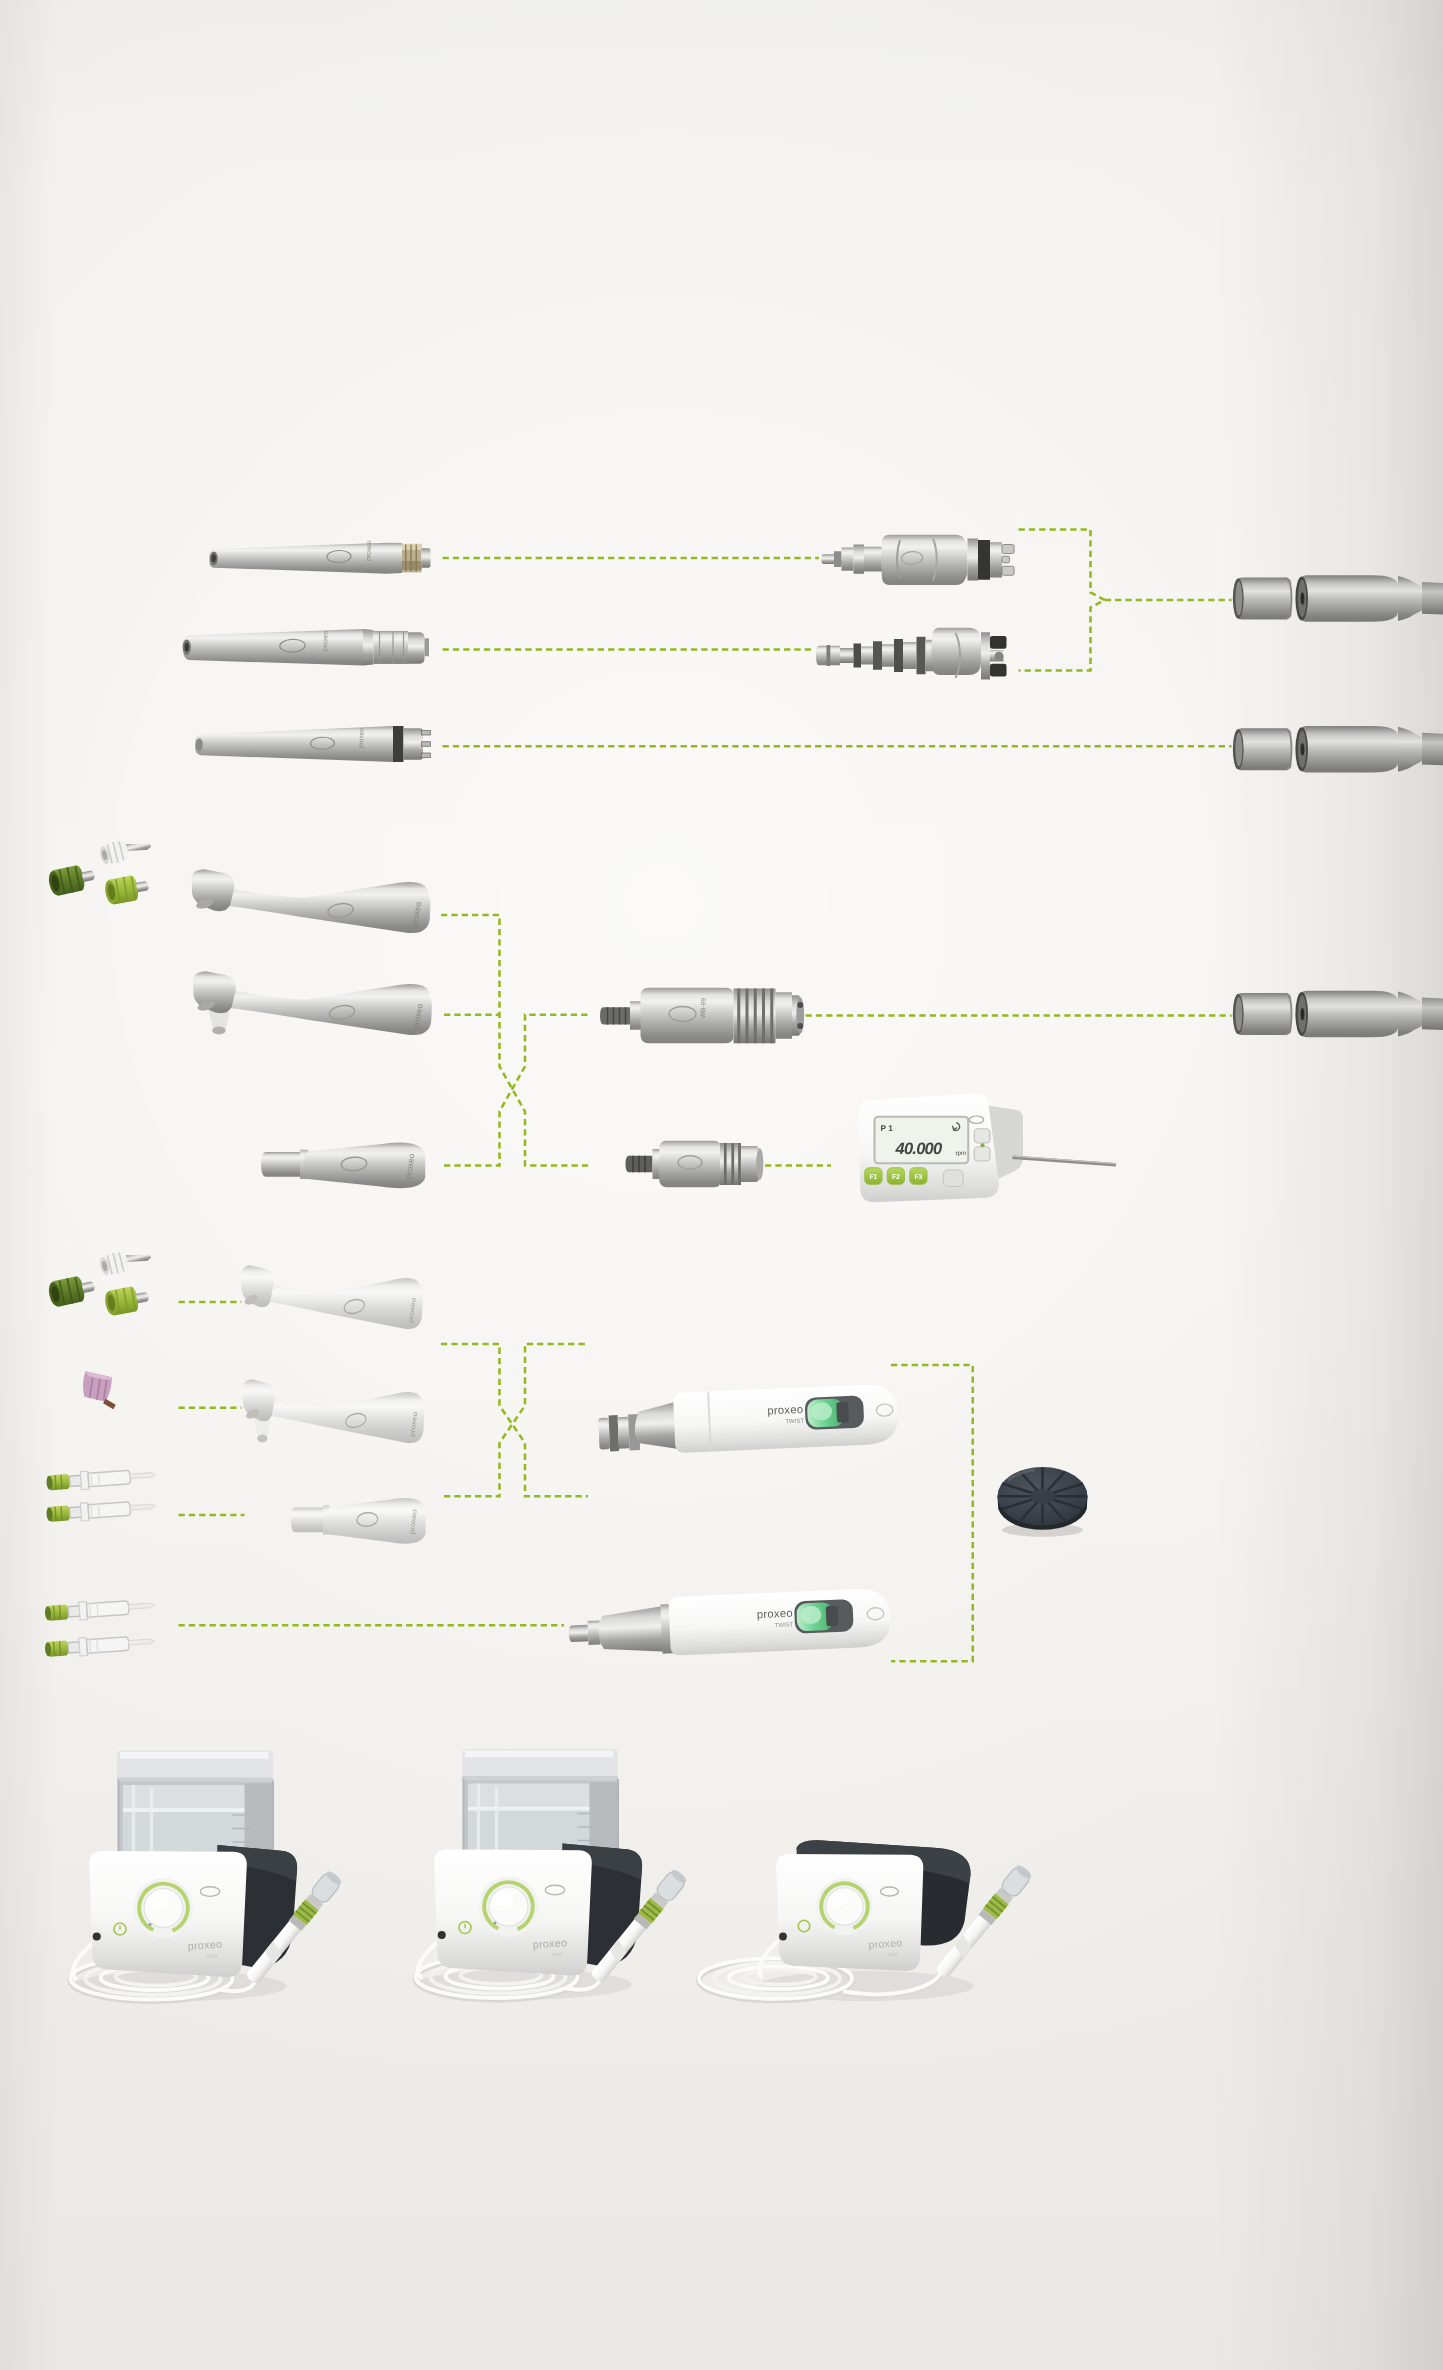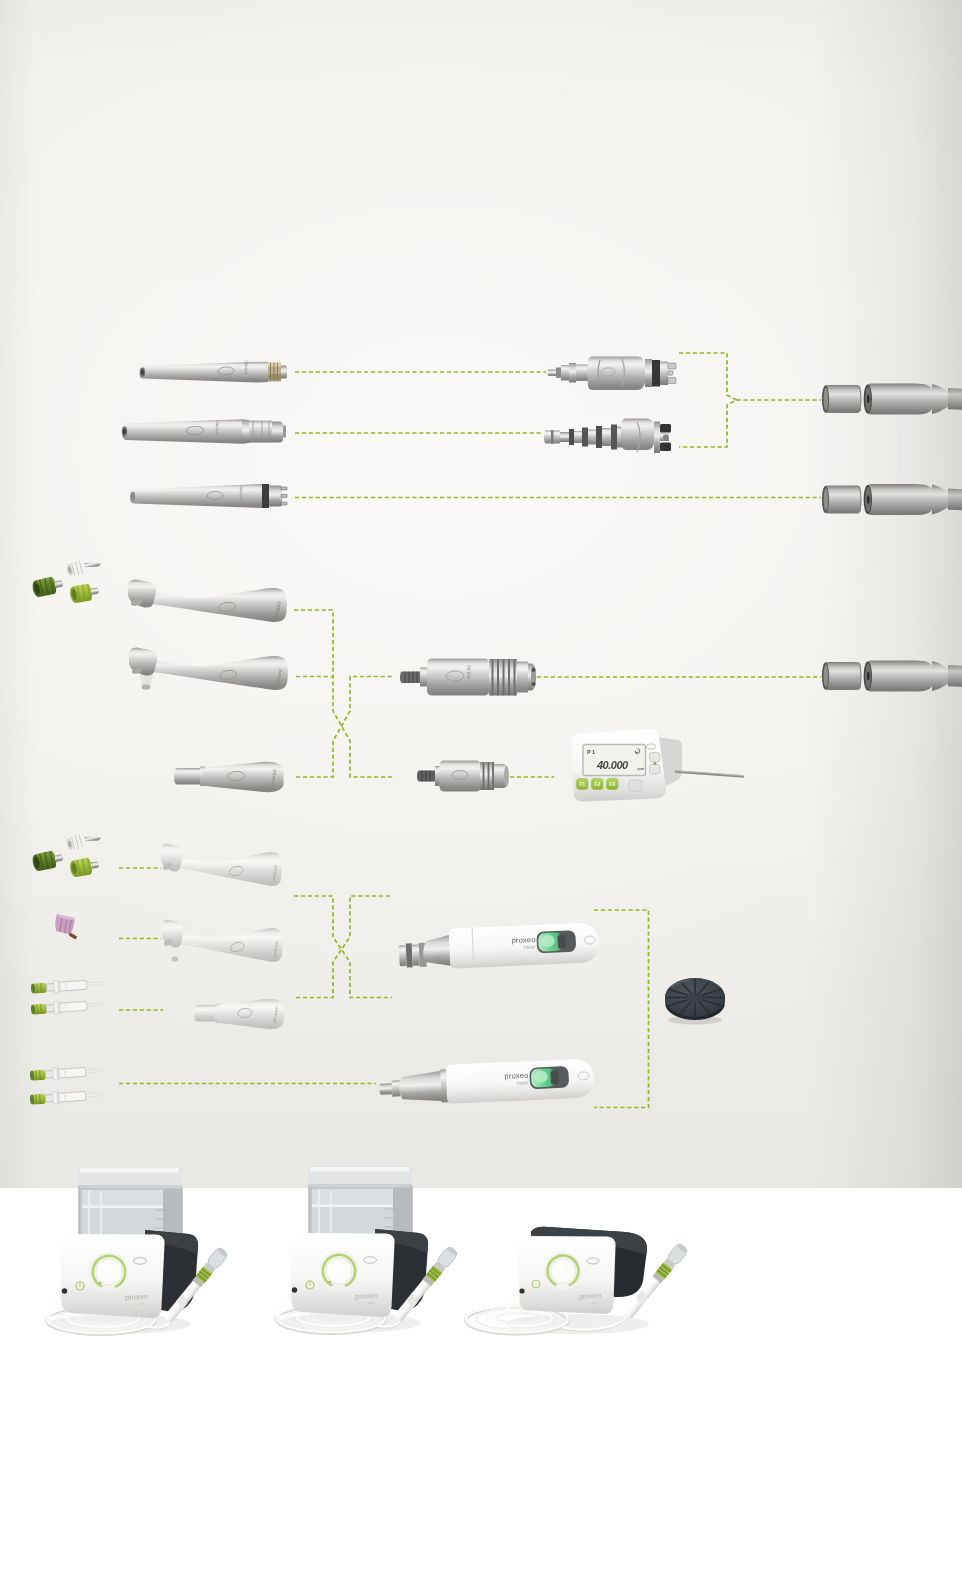--- a/index.html
+++ b/index.html
@@ -1,17 +1,17 @@
 <!DOCTYPE html>
 <html><head>
 <meta charset="utf-8">
 <style>
 html,body{margin:0;padding:0;}
 body{width:962px;height:1580px;overflow:hidden;font-family:"Liberation Sans",sans-serif;}
-#stage{position:relative;width:962px;height:1188px;
+#stage{position:relative;width:962px;height:1580px;
 background:
  linear-gradient(90deg, rgba(0,0,0,0.045) 0%, rgba(0,0,0,0.0) 4%, rgba(0,0,0,0) 84%, rgba(0,0,0,0.05) 95%, rgba(0,0,0,0.11) 100%),
  radial-gradient(120% 75% at 46% 38%, rgba(255,255,255,0.65) 0%, rgba(255,255,255,0.25) 45%, rgba(255,255,255,0) 72%),
  linear-gradient(180deg, #ecebe7 0%, #f1efeb 8%, #f2f0ec 55%, #edebe7 85%, #e9e8e4 100%);
 }
 svg{position:absolute;left:0;top:0;}
 text{font-family:"Liberation Sans",sans-serif;}
 </style>
 </head>
 <body>

